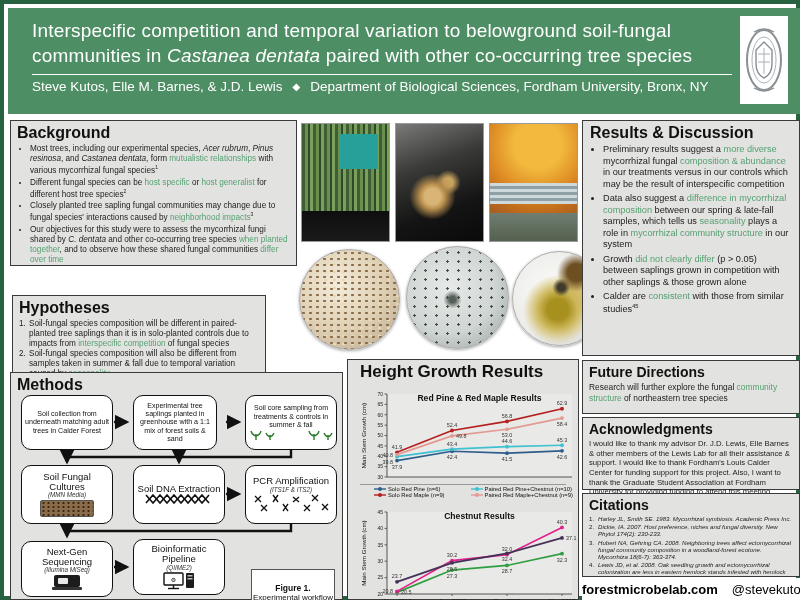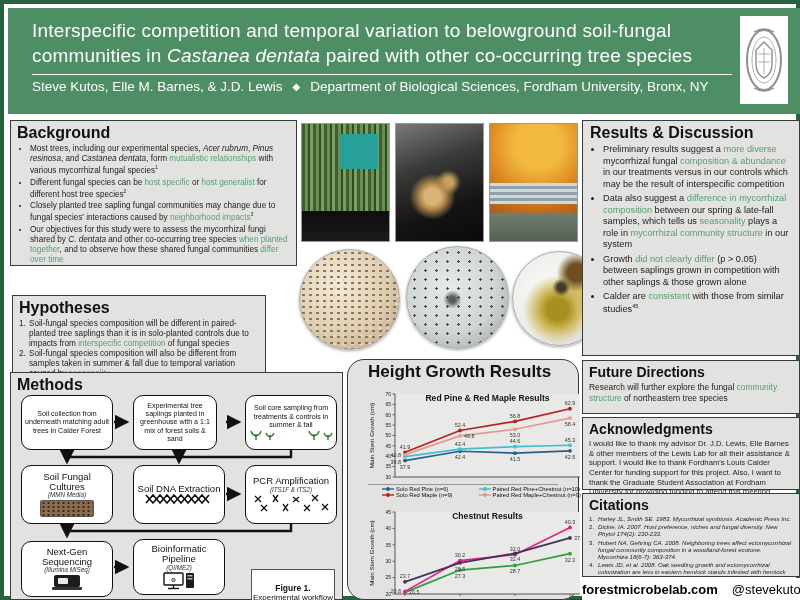--- a/index.html
+++ b/index.html
@@ -31,21 +31,21 @@
   .fbox .sub{font-size:6.3px;font-style:italic;color:#333;}
   .figbox{position:absolute;background:#fff;border:1px solid #555;box-sizing:border-box;display:flex;flex-direction:column;align-items:center;justify-content:center;text-align:center;font-size:8px;color:#111;margin-top:24px;}
   .figbox b{font-size:8.5px;}
   .cult{width:52px;height:15px;border:1px solid #555;border-radius:2px;margin-top:2px;
         background-color:#8a6b4a;background-image:radial-gradient(#35240f 1px,transparent 1.3px);background-size:5px 4px;}
   .flowsvg{position:absolute;left:0;top:0;width:320px;height:206px;}
   
   .photo{position:absolute;border:1px solid #999;box-sizing:border-box;}
   .dish{position:absolute;border-radius:50%;border:1px solid #aaa;box-shadow:0 1px 3px rgba(0,0,0,.35);}
   
-  .chartpanel{padding:2px 20px;border-radius:17px;}
+  .chartpanel{padding:2px 12px;}
   .chartpanel h2{font-size:17px;}
   .legend{border-top:1px solid #999;padding:1px 2px 2px 14px;}
   .leg0{display:grid;grid-template-rows:repeat(2,auto);grid-auto-flow:column;column-gap:26px;row-gap:0;}
   .legitem{display:flex;align-items:center;gap:2px;font-size:5.8px;color:#111;white-space:nowrap;}
   
   .rc p{margin:0;font-size:8.4px;line-height:1.25;color:#222;}
   .ack{font-size:7.7px !important;}
   .cits{margin-top:1px;}
   .citrow{display:flex;font-size:6.1px;line-height:1.18;color:#222;margin-bottom:1px;}
   .citrow .n{flex:0 0 9px;text-align:left;}

